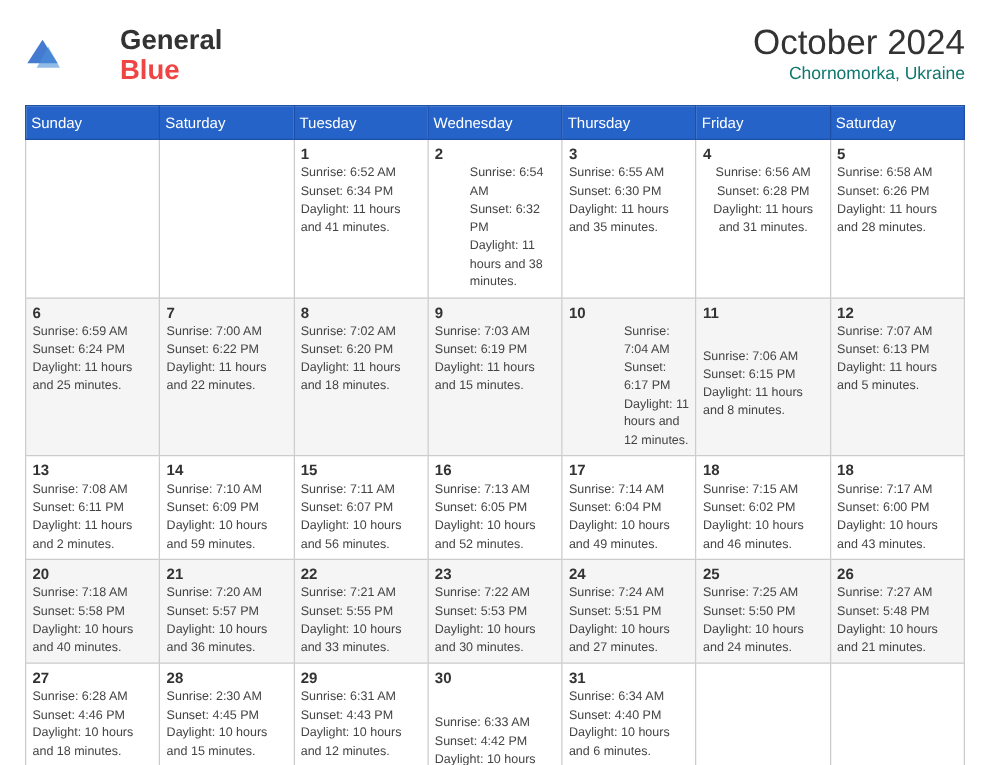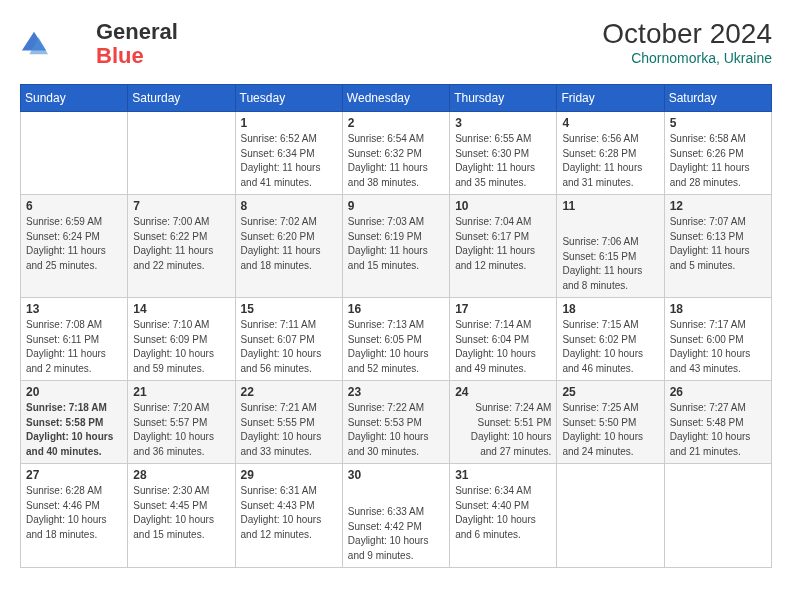--- a/index.html
+++ b/index.html
@@ -125,33 +125,33 @@
         <td class="empty-cell"></td>
         <td class="empty-cell"></td>
         <td>
           <span class="day-number">1</span>
           <div class="day-info" style="white-space: pre-line;">Sunrise: 6:52 AM
 Sunset: 6:34 PM
 Daylight: 11 hours and 41 minutes.</div>
         </td>
         <td>
           <span class="day-number">2</span>
-          <div class="day-info" style="white-space: pre-line;">Sunrise: 6:54 AM
+          <div class="day-info" style="white-space: pre-line; margin-left: 28px;">Sunrise: 6:54 AM
 Sunset: 6:32 PM
 Daylight: 11 hours and 38 minutes.</div>
         </td>
         <td>
           <span class="day-number">3</span>
           <div class="day-info" style="white-space: pre-line;">Sunrise: 6:55 AM
 Sunset: 6:30 PM
 Daylight: 11 hours and 35 minutes.</div>
         </td>
         <td>
           <span class="day-number">4</span>
-          <div class="day-info" style="white-space: pre-line;">Sunrise: 6:56 AM
+          <div class="day-info" style="white-space: pre-line; text-align: center;">Sunrise: 6:56 AM
 Sunset: 6:28 PM
 Daylight: 11 hours and 31 minutes.</div>
         </td>
         <td>
           <span class="day-number">5</span>
           <div class="day-info" style="white-space: pre-line;">Sunrise: 6:58 AM
 Sunset: 6:26 PM
 Daylight: 11 hours and 28 minutes.</div>
         </td>
       </tr>
@@ -175,21 +175,21 @@
 Daylight: 11 hours and 18 minutes.</div>
         </td>
         <td>
           <span class="day-number">9</span>
           <div class="day-info" style="white-space: pre-line;">Sunrise: 7:03 AM
 Sunset: 6:19 PM
 Daylight: 11 hours and 15 minutes.</div>
         </td>
         <td>
           <span class="day-number">10</span>
-          <div class="day-info" style="white-space: pre-line;">Sunrise: 7:04 AM
+          <div class="day-info" style="white-space: pre-line; margin-left: 44px;">Sunrise: 7:04 AM
 Sunset: 6:17 PM
 Daylight: 11 hours and 12 minutes.</div>
         </td>
         <td>
           <span class="day-number">11</span>
           <div class="day-info" style="white-space: pre-line; margin-top: 22px;">Sunrise: 7:06 AM
 Sunset: 6:15 PM
 Daylight: 11 hours and 8 minutes.</div>
         </td>
         <td>
@@ -239,21 +239,21 @@
         <td>
           <span class="day-number">18</span>
           <div class="day-info" style="white-space: pre-line;">Sunrise: 7:17 AM
 Sunset: 6:00 PM
 Daylight: 10 hours and 43 minutes.</div>
         </td>
       </tr>
       <tr>
         <td>
           <span class="day-number">20</span>
-          <div class="day-info" style="white-space: pre-line; font-weight: bold;">Sunrise: 7:18 AM
+          <div class="day-info" style="white-space: pre-line;">Sunrise: 7:18 AM
 Sunset: 5:58 PM
 Daylight: 10 hours and 40 minutes.</div>
         </td>
         <td>
           <span class="day-number">21</span>
           <div class="day-info" style="white-space: pre-line;">Sunrise: 7:20 AM
 Sunset: 5:57 PM
 Daylight: 10 hours and 36 minutes.</div>
         </td>
         <td>
@@ -263,21 +263,21 @@
 Daylight: 10 hours and 33 minutes.</div>
         </td>
         <td>
           <span class="day-number">23</span>
           <div class="day-info" style="white-space: pre-line;">Sunrise: 7:22 AM
 Sunset: 5:53 PM
 Daylight: 10 hours and 30 minutes.</div>
         </td>
         <td>
           <span class="day-number">24</span>
-          <div class="day-info" style="white-space: pre-line; text-align: right;">Sunrise: 7:24 AM
+          <div class="day-info" style="white-space: pre-line;">Sunrise: 7:24 AM
 Sunset: 5:51 PM
 Daylight: 10 hours and 27 minutes.</div>
         </td>
         <td>
           <span class="day-number">25</span>
           <div class="day-info" style="white-space: pre-line;">Sunrise: 7:25 AM
 Sunset: 5:50 PM
 Daylight: 10 hours and 24 minutes.</div>
         </td>
         <td>

